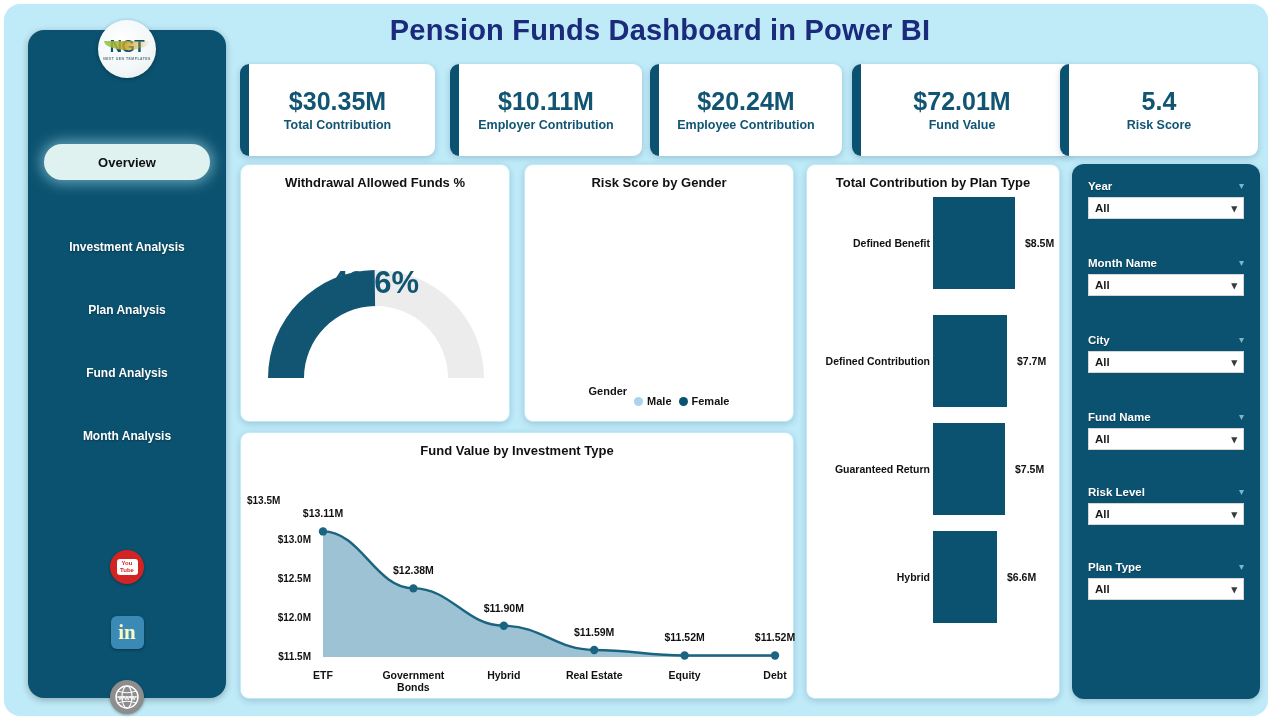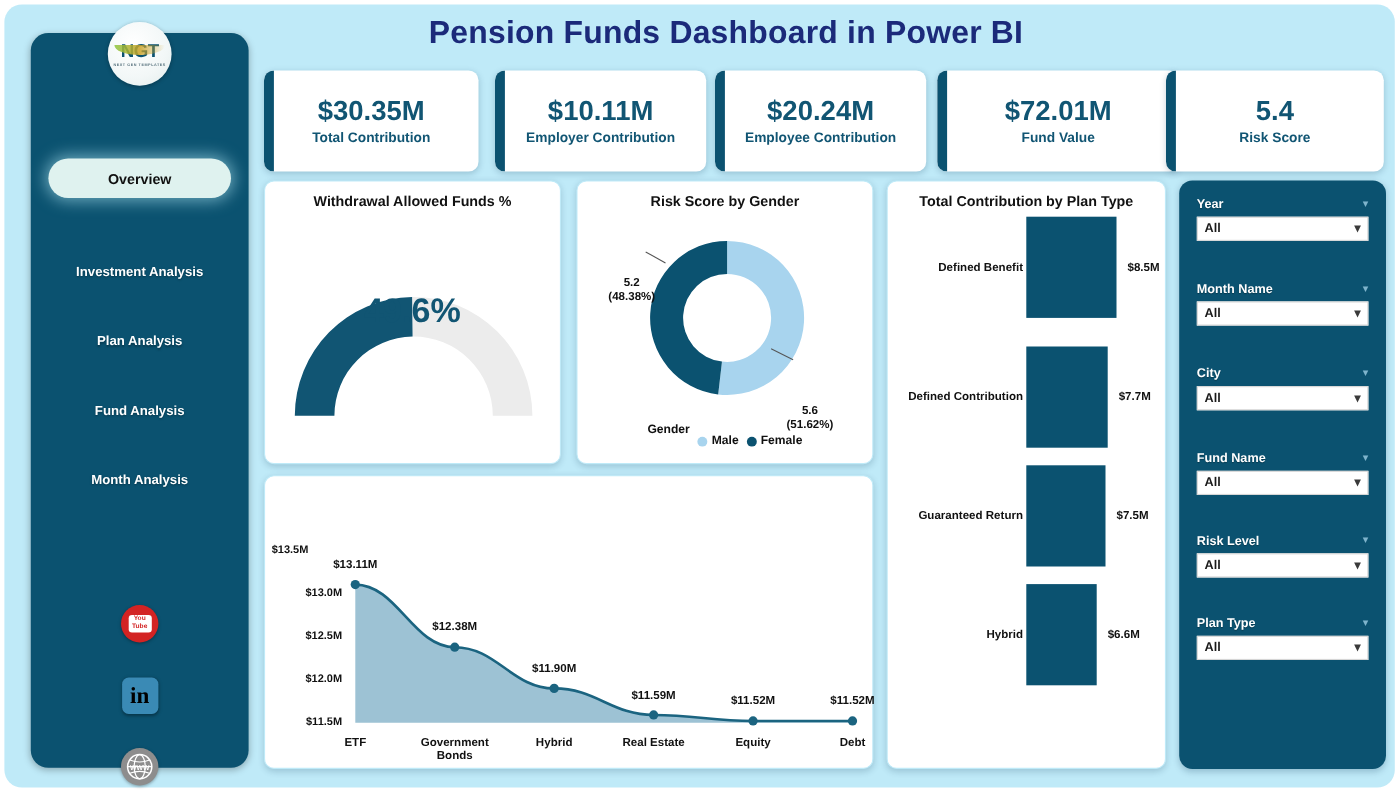--- a/index.html
+++ b/index.html
@@ -106,21 +106,21 @@
   .yt-box {
     width: 21px; height: 16px; background: #ffffff;
     border-radius: 3px; color: #d32323;
     font-size: 6px; font-weight: bold; line-height: 7px;
     text-align: center; padding-top: 1px;
   }
   .li {
     width: 33px; height: 33px; border-radius: 6px;
     background: #3a8ab5;
     display: flex; align-items: center; justify-content: center;
-    color: #000000; font-size: 21px; font-weight: bold;
+    color: #fef9c3; font-size: 21px; font-weight: bold;
     font-family: "Liberation Serif", serif;
     box-shadow: 0 1px 3px rgba(0,0,0,0.35);
   }
   .globe {
     width: 34px; height: 34px; border-radius: 50%;
     background: #8d8d8d;
     display: flex; align-items: center; justify-content: center;
     box-shadow: 0 1px 3px rgba(0,0,0,0.35);
   }
 
@@ -338,36 +338,20 @@
       <svg id="gauge-svg" width="270" height="170" viewBox="0 0 270 170" aria-hidden="true">
             <path d="M133.6428676925979,47.00852722598786 A108,108 0 0 1 243,154.99999999999997 L207,154.99999999999997 A72,72 0 0 0 134.0952451283986,83.00568481732525 Z" fill="#ececec"></path>
             <path d="M27,155 A108,108 0 0 1 133.6428676925979,47.00852722598786 L134.0952451283986,83.00568481732525 A72,72 0 0 0 63,155 Z" fill="#115573"></path>
           </svg>
     </div>
     <div class="gauge-value">49.6%</div>
   </div>
 
   <div class="panel" id="donut-panel">
     <div class="panel-title">Risk Score by Gender</div>
-    <div class="donut-wrap">
-      <svg id="donut-svg" width="270" height="175" viewBox="0 0 270 175" aria-hidden="true">
-            <path d="M136,18 A70,70 0 1 1 127.87349601123388,157.526685041936 L131.3562834349908,127.72953430967772 A40,40 0 1 0 136,48 Z" fill="#a8d4ee"></path>
-            <path d="M127.87349601123388,157.526685041936 A70,70 0 0 1 136,18 L136,48 A40,40 0 0 0 131.3562834349908,127.72953430967772 Z" fill="#0b5270"></path>
-            <polyline points="80,38 62,28" stroke="#555" fill="none" stroke-width="1"></polyline>
-            <polyline points="196,126 176,116" stroke="#555" fill="none" stroke-width="1"></polyline>
-          </svg>
-      <div class="donut-cb" id="cb-female">
-        <span>5.2</span><br>
-        <span>(48.38%)</span>
-      </div>
-      <div class="donut-cb" id="cb-male">
-        <span>5.6</span><br>
-        <span>(51.62%)</span>
-      </div>
-    </div>
     <div class="legend">
       <span>Gender</span>
       <span class="legend-item">
         <span class="dot" style="background:#a8d4ee"></span>
         <span>Male</span>
       </span>
       <span class="legend-item">
         <span class="dot" style="background:#0b5270"></span>
         <span>Female</span>
       </span>
@@ -394,20 +378,21 @@
           </div>
           <div class="bar-row" style="top: 366px;">
             <div class="bar-cat">Hybrid</div>
             <div class="bar-rect" style="width:64px;background:#0b5270"></div>
             <div class="bar-val" style="left:200px">$6.6M</div>
           </div>
         </div>
   </div>
 
   <div class="panel" id="area-panel">
+    <div class="panel-title">Fund Value by Investment Type</div>
     <div class="area-plot">
       <svg id="area-svg" width="554" height="230" viewBox="0 0 554 230" aria-hidden="true">
             <path d="M82,66.42000000000004 C119.968,66.42000000000004 134.43200000000002,123.35999999999994 172.4,123.35999999999994 C210.368,123.35999999999994 224.832,160.79999999999998 262.8,160.79999999999998 C300.76800000000003,160.79999999999998 315.23199999999997,184.98000000000002 353.2,184.98000000000002 C391.168,184.98000000000002 405.632,190.44000000000003 443.6,190.44000000000003 C481.568,190.44000000000003 496.032,190.44000000000003 534,190.44000000000003 L534,192 L82,192 Z" fill="#9dc2d4"></path>
             <path d="M82,66.42000000000004 C119.968,66.42000000000004 134.43200000000002,123.35999999999994 172.4,123.35999999999994 C210.368,123.35999999999994 224.832,160.79999999999998 262.8,160.79999999999998 C300.76800000000003,160.79999999999998 315.23199999999997,184.98000000000002 353.2,184.98000000000002 C391.168,184.98000000000002 405.632,190.44000000000003 443.6,190.44000000000003 C481.568,190.44000000000003 496.032,190.44000000000003 534,190.44000000000003" fill="none" stroke="#1b6480" stroke-width="2.4"></path>
             <circle cx="82" cy="66.42000000000004" r="4.2" fill="#1b6480"></circle>
             <circle cx="172.4" cy="123.35999999999994" r="4.2" fill="#1b6480"></circle>
             <circle cx="262.8" cy="160.79999999999998" r="4.2" fill="#1b6480"></circle>
             <circle cx="353.2" cy="184.98000000000002" r="4.2" fill="#1b6480"></circle>
             <circle cx="443.6" cy="190.44000000000003" r="4.2" fill="#1b6480"></circle>
             <circle cx="534" cy="190.44000000000003" r="4.2" fill="#1b6480"></circle>

